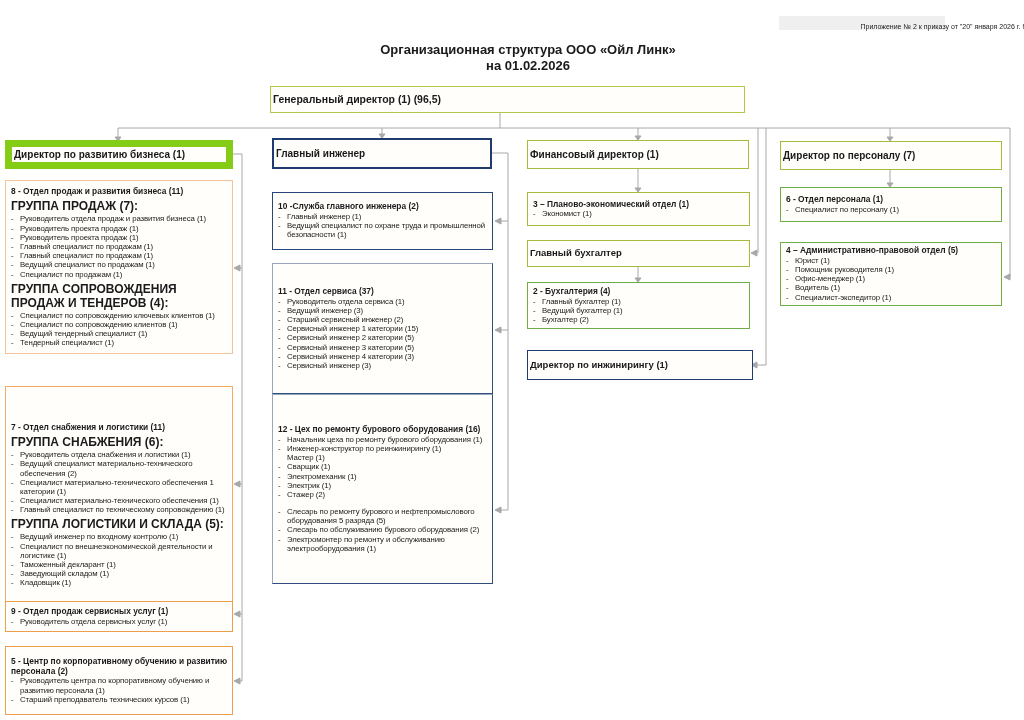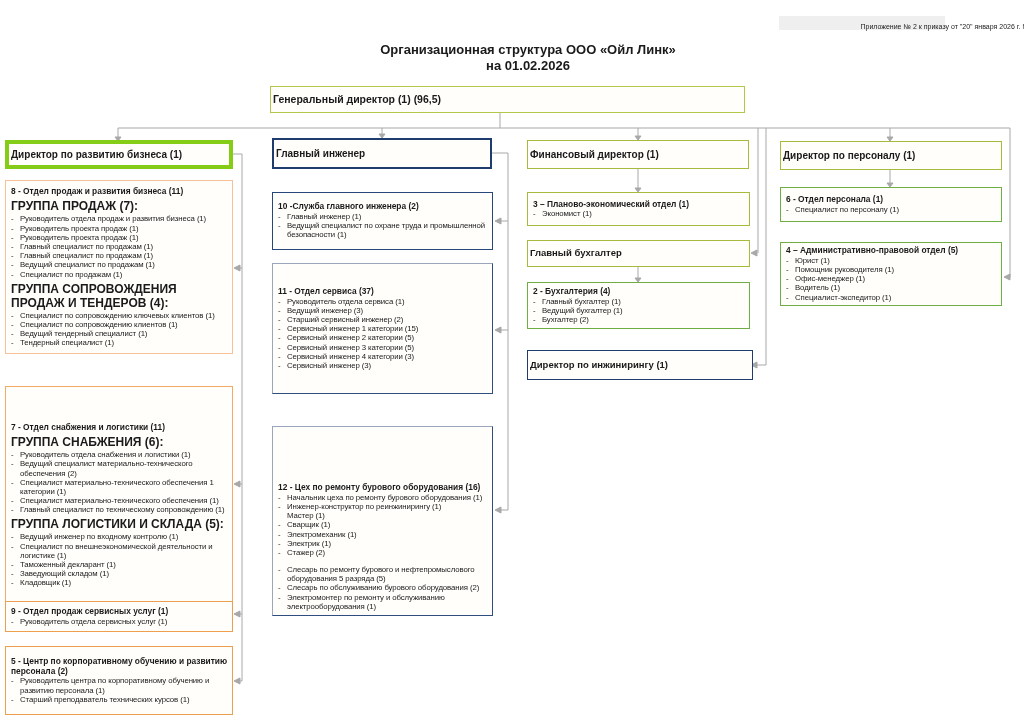--- a/index.html
+++ b/index.html
@@ -15,21 +15,21 @@
   .dir{align-items:flex-start;text-align:center;font-weight:bold;font-size:10px;line-height:1.1;padding:2px;}
   .dept{padding:4px 3px 4px 5px;}
   .bh{font-weight:bold;font-size:8.4px;line-height:1.16;}
   .gt{font-weight:bold;font-size:12px;line-height:1.16;margin-top:4px;}
   .li{display:flex;font-size:7.8px;line-height:1.18;letter-spacing:-0.1px;}
   .li .dash{flex:0 0 9px;width:9px;}
   .li .txt{flex:1;padding-right:1px;}
   .li.gap{margin-top:8px;}
   
   .b-ceo{border:1.5px solid #b4c74b;}
-  .b-orange-dir{border:4px solid #84cc16;}
+  .b-orange-dir{border:7px solid #84cc16;}
   .b-navy-dir{border:2px solid #1f3c6e;}
   .b-olive{border:1.5px solid #a6ba3e;}
   .b-green{border:1.5px solid #6fae44;}
   .b-navy{border:1.5px solid #27477a;}
   .b-navy2{border:1.5px solid;border-color:#9aa6bc #2f4d7f #2f4d7f #9aa6bc;}
   .b-peach{border:1.5px solid #f5c19a;}
   .b-or-mid{border:1.5px solid #f2aa64;}
   .b-or-str{border:1.5px solid #ee9f4e;}
 </style>
 </head>
@@ -109,21 +109,21 @@
   <div class="box dir b-orange-dir" style="left:5px;top:140px;width:228px;height:29px;">
     <div>Директор по развитию бизнеса (1)</div>
   </div>
   <div class="box dir b-navy-dir" style="left:272px;top:138px;width:220px;height:31px;">
     <div>Главный инженер</div>
   </div>
   <div class="box dir b-olive" style="left:527px;top:140px;width:222px;height:29px;">
     <div>Финансовый директор (1)</div>
   </div>
   <div class="box dir b-olive" style="left:780px;top:141px;width:222px;height:29px;">
-    <div>Директор по персоналу (1)</div>
+    <div>Директор по персоналу (7)</div>
   </div>
 
   <div class="box dept b-peach" style="left:5px;top:180px;width:228px;height:174px;">
     <div class="bh">8 - Отдел продаж и развития бизнеса (11)</div>
     <div class="gt">ГРУППА ПРОДАЖ (7):</div>
     <div>
         <div class="li">
           <span class="dash">-</span>
           <span class="txt">Руководитель отдела продаж и развития бизнеса (1)</span>
         </div>
@@ -292,21 +292,21 @@
           <span class="dash">-</span>
           <span class="txt">Сервисный инженер 4 категории (3)</span>
         </div>
         <div class="li">
           <span class="dash">-</span>
           <span class="txt">Сервисный инженер (3)</span>
         </div>
       </div>
   </div>
 
-  <div class="box dept b-navy2" style="left:272px;top:426px;width:221px;height:190px;justify-content:flex-end;">
+  <div class="box dept b-navy2" style="left:272px;top:394px;width:221px;height:190px;">
     <div class="bh">12 - Цех по ремонту бурового оборудования (16)</div>
     <div>
         <div class="li">
           <span class="dash">-</span>
           <span class="txt">Начальник цеха по ремонту бурового оборудования (1)</span>
         </div>
         <div class="li">
           <span class="dash">-</span>
           <span class="txt">Инженер-конструктор по реинжинирингу (1)</span>
         </div>

